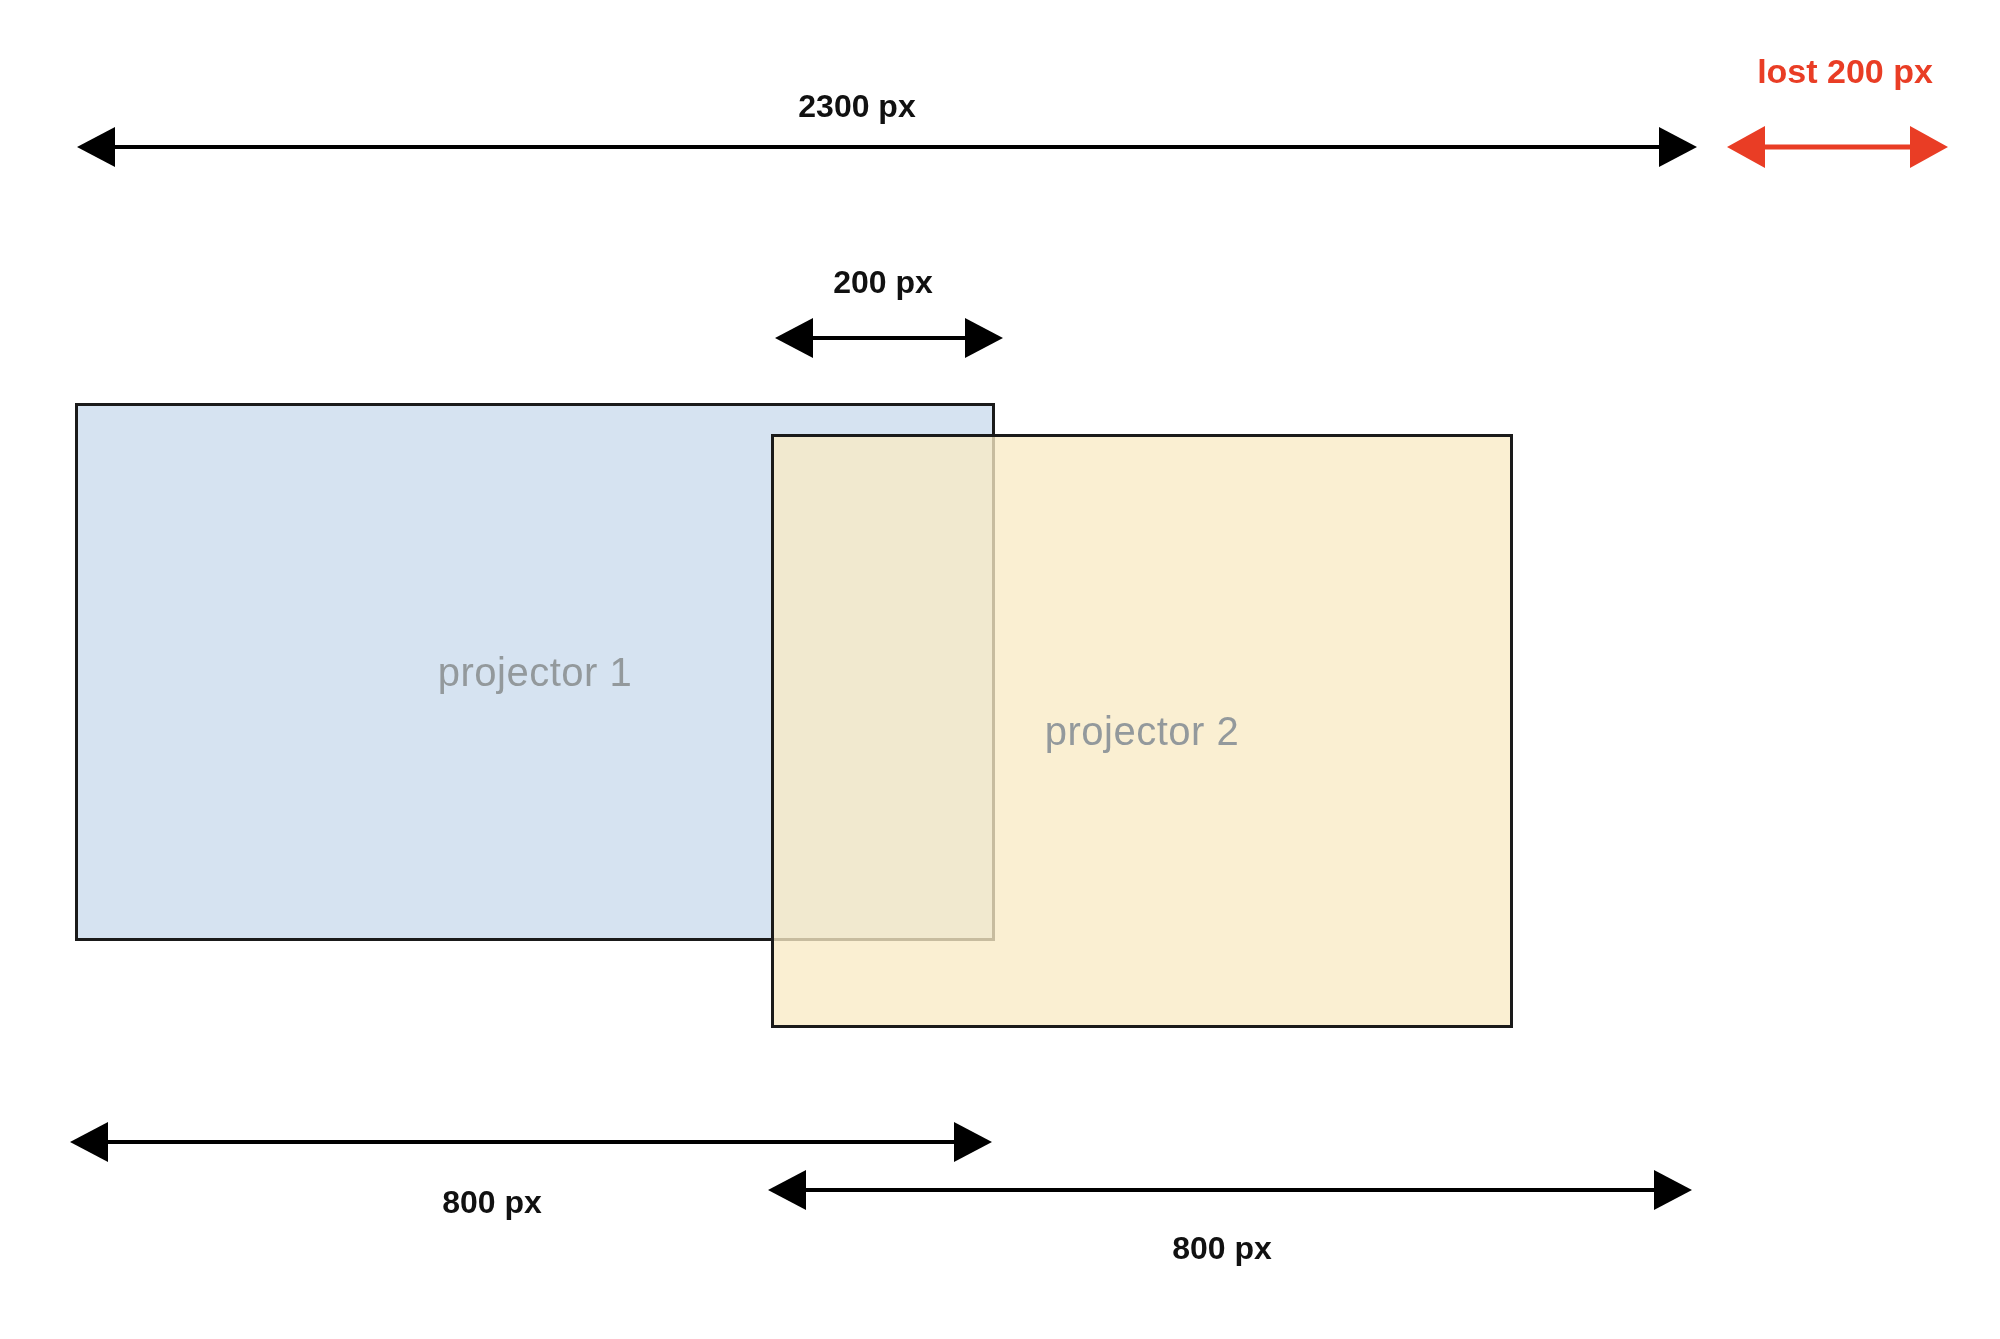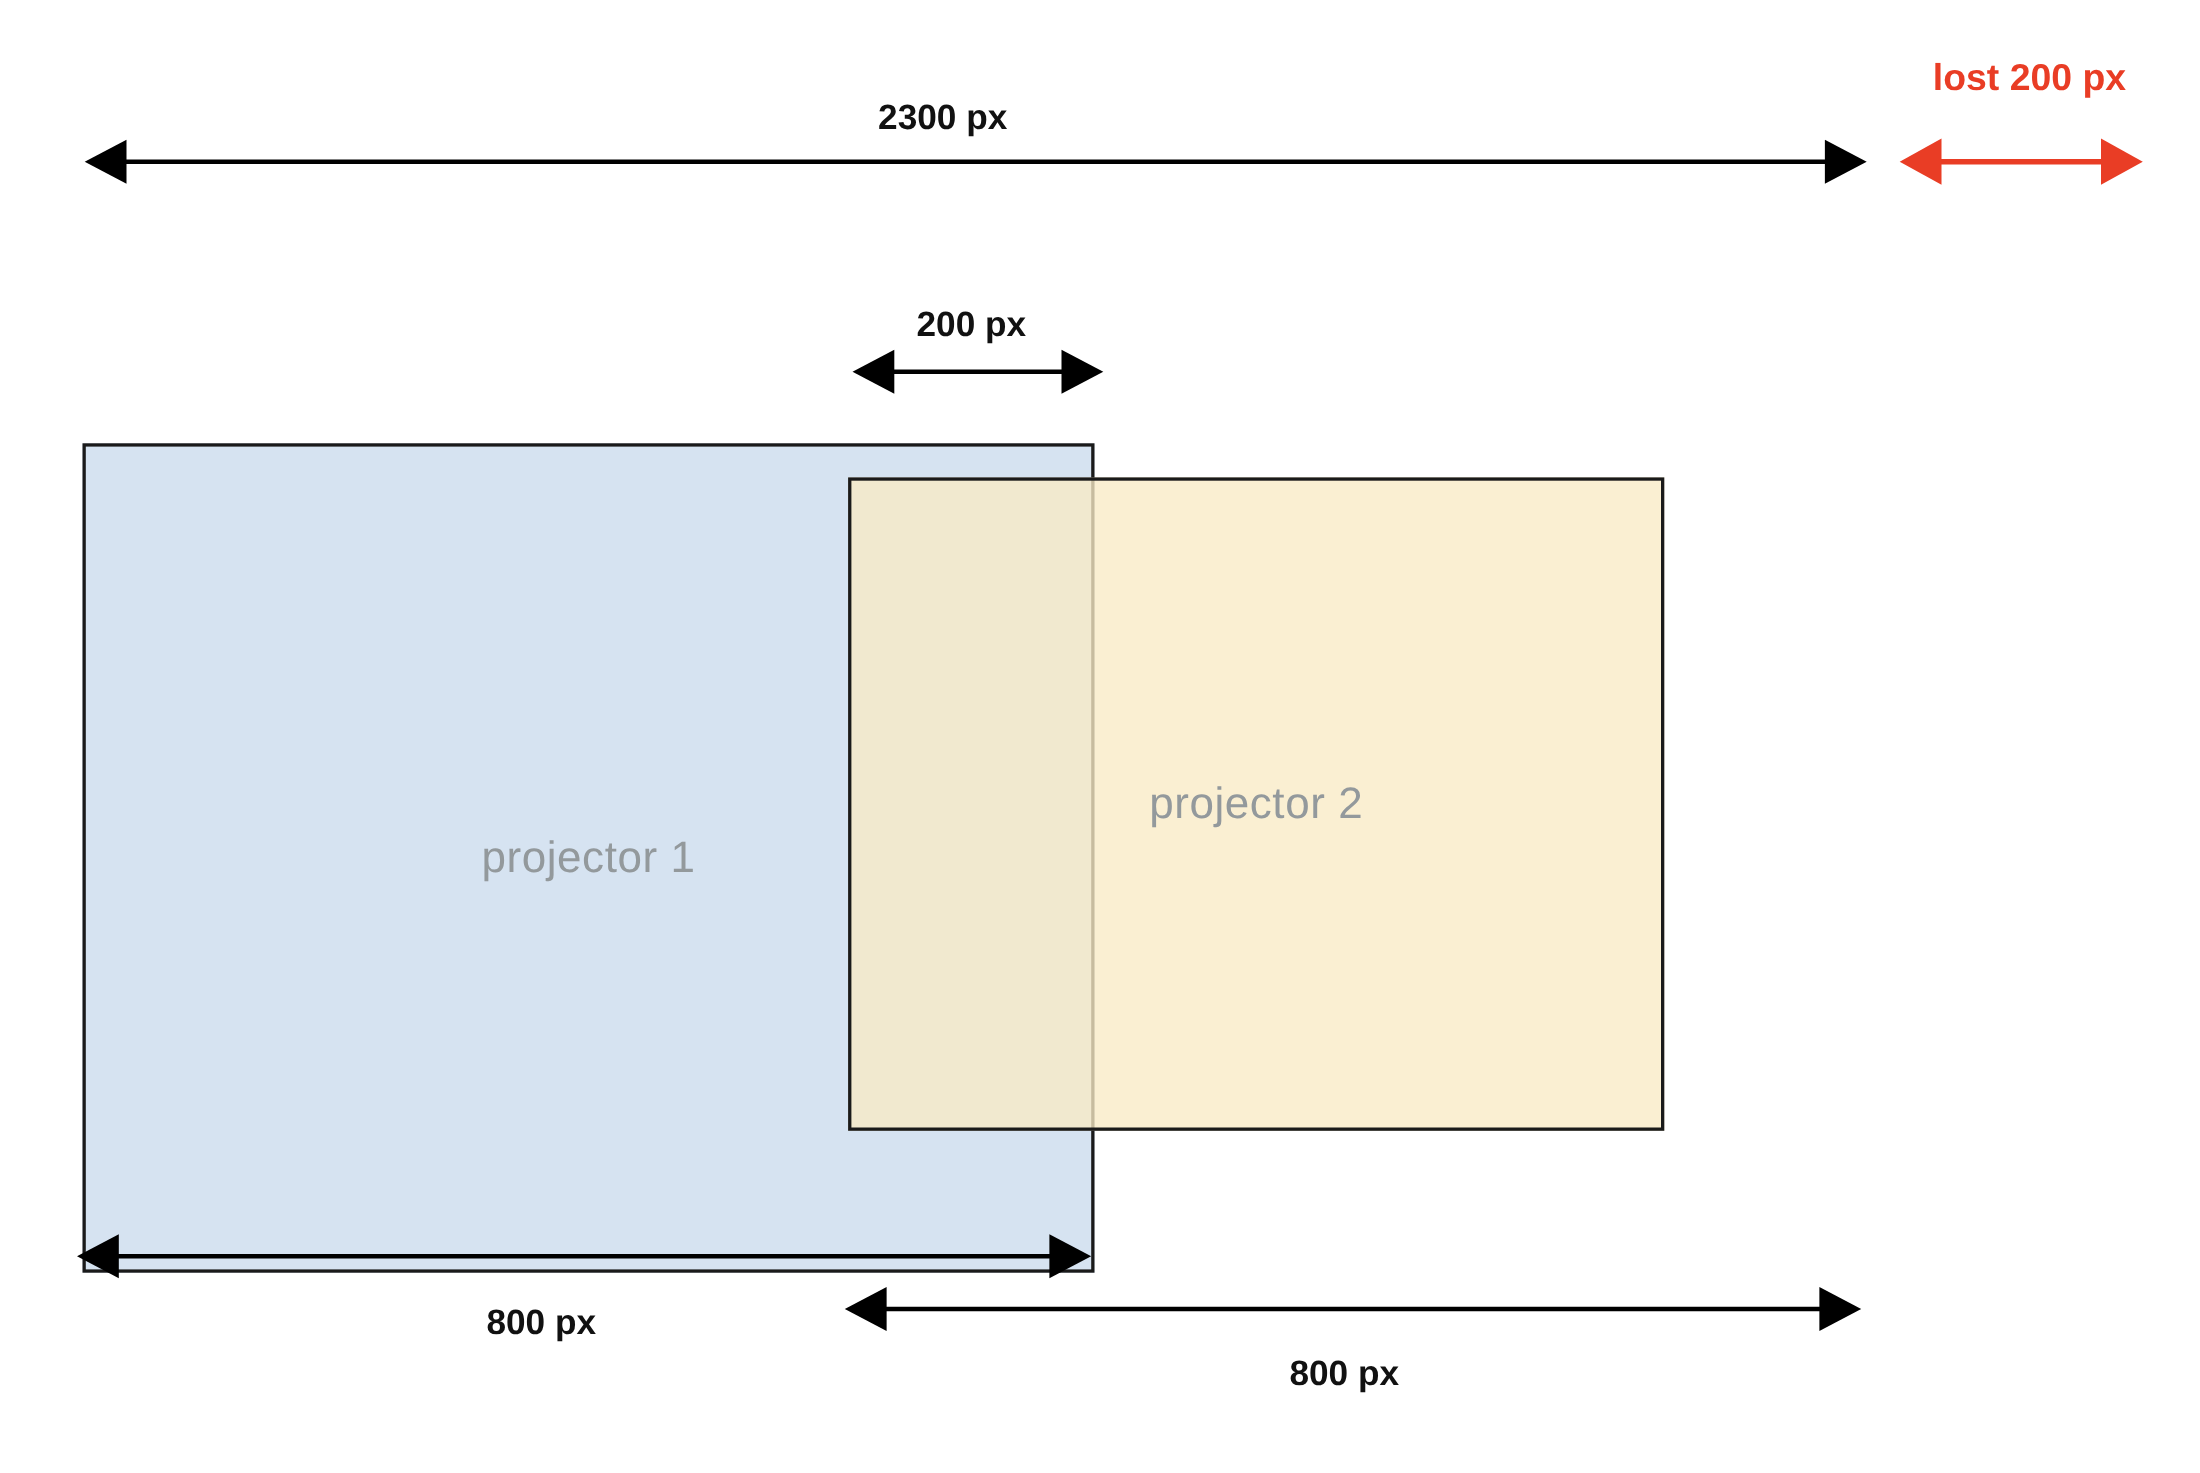--- a/index.html
+++ b/index.html
@@ -16,21 +16,21 @@
   html,body{width:2000px;height:1339px;background:var(--background,#fff);overflow:hidden;}
   body{font-family:"Liberation Sans", sans-serif;position:relative;}
 
   .canvas{position:absolute;left:0;top:0;width:2000px;height:1339px;}
 
   .rect{
     position:absolute;
     border:3px solid var(--rect-border,#1a1a1a);
     display:flex;align-items:center;justify-content:center;
   }
-  .rect.p1{left:75px;top:403px;width:920px;height:754px;background:var(--p1-fill);z-index:1;}
+  .rect.p1{left:75px;top:403px;width:920px;height:538px;background:var(--p1-fill);z-index:1;}
   .rect.p2{left:771px;top:434px;width:742px;height:594px;background:var(--p2-fill);z-index:2;}
   .rect .rect-label{
     font-size:40px;color:var(--projector-label,#93999c);letter-spacing:0.5px;
   }
 
   .arrow-layer{position:absolute;left:0;top:0;width:2000px;height:1339px;z-index:3;pointer-events:none;}
   .arrow line{stroke:var(--line,#000);stroke-width:4px;}
   .arrow polygon{fill:var(--line,#000);}
   .arrow.red line{stroke:var(--accent-red,#e93d25);stroke-width:5px;}
   .arrow.red polygon{fill:var(--accent-red,#e93d25);}
@@ -43,21 +43,21 @@
 </style>
 </head>
 <body>
 
 <div class="canvas">
 
   <div class="dim-label" style="left:857px;top:88px;">2300 px</div>
 
   <div class="dim-label red" style="left:1845px;top:52px;">lost 200 px</div>
 
-  <div class="dim-label" style="left:883px;top:276px;">200 px</div>
+  <div class="dim-label" style="left:883px;top:264px;">200 px</div>
 
   <div class="dim-label" style="left:492px;top:1184px;">800 px</div>
 
   <div class="dim-label" style="left:1222px;top:1230px;">800 px</div>
 
   <div class="rect p1">
     <span class="rect-label">projector 1</span>
   </div>
 
   <div class="rect p2">

